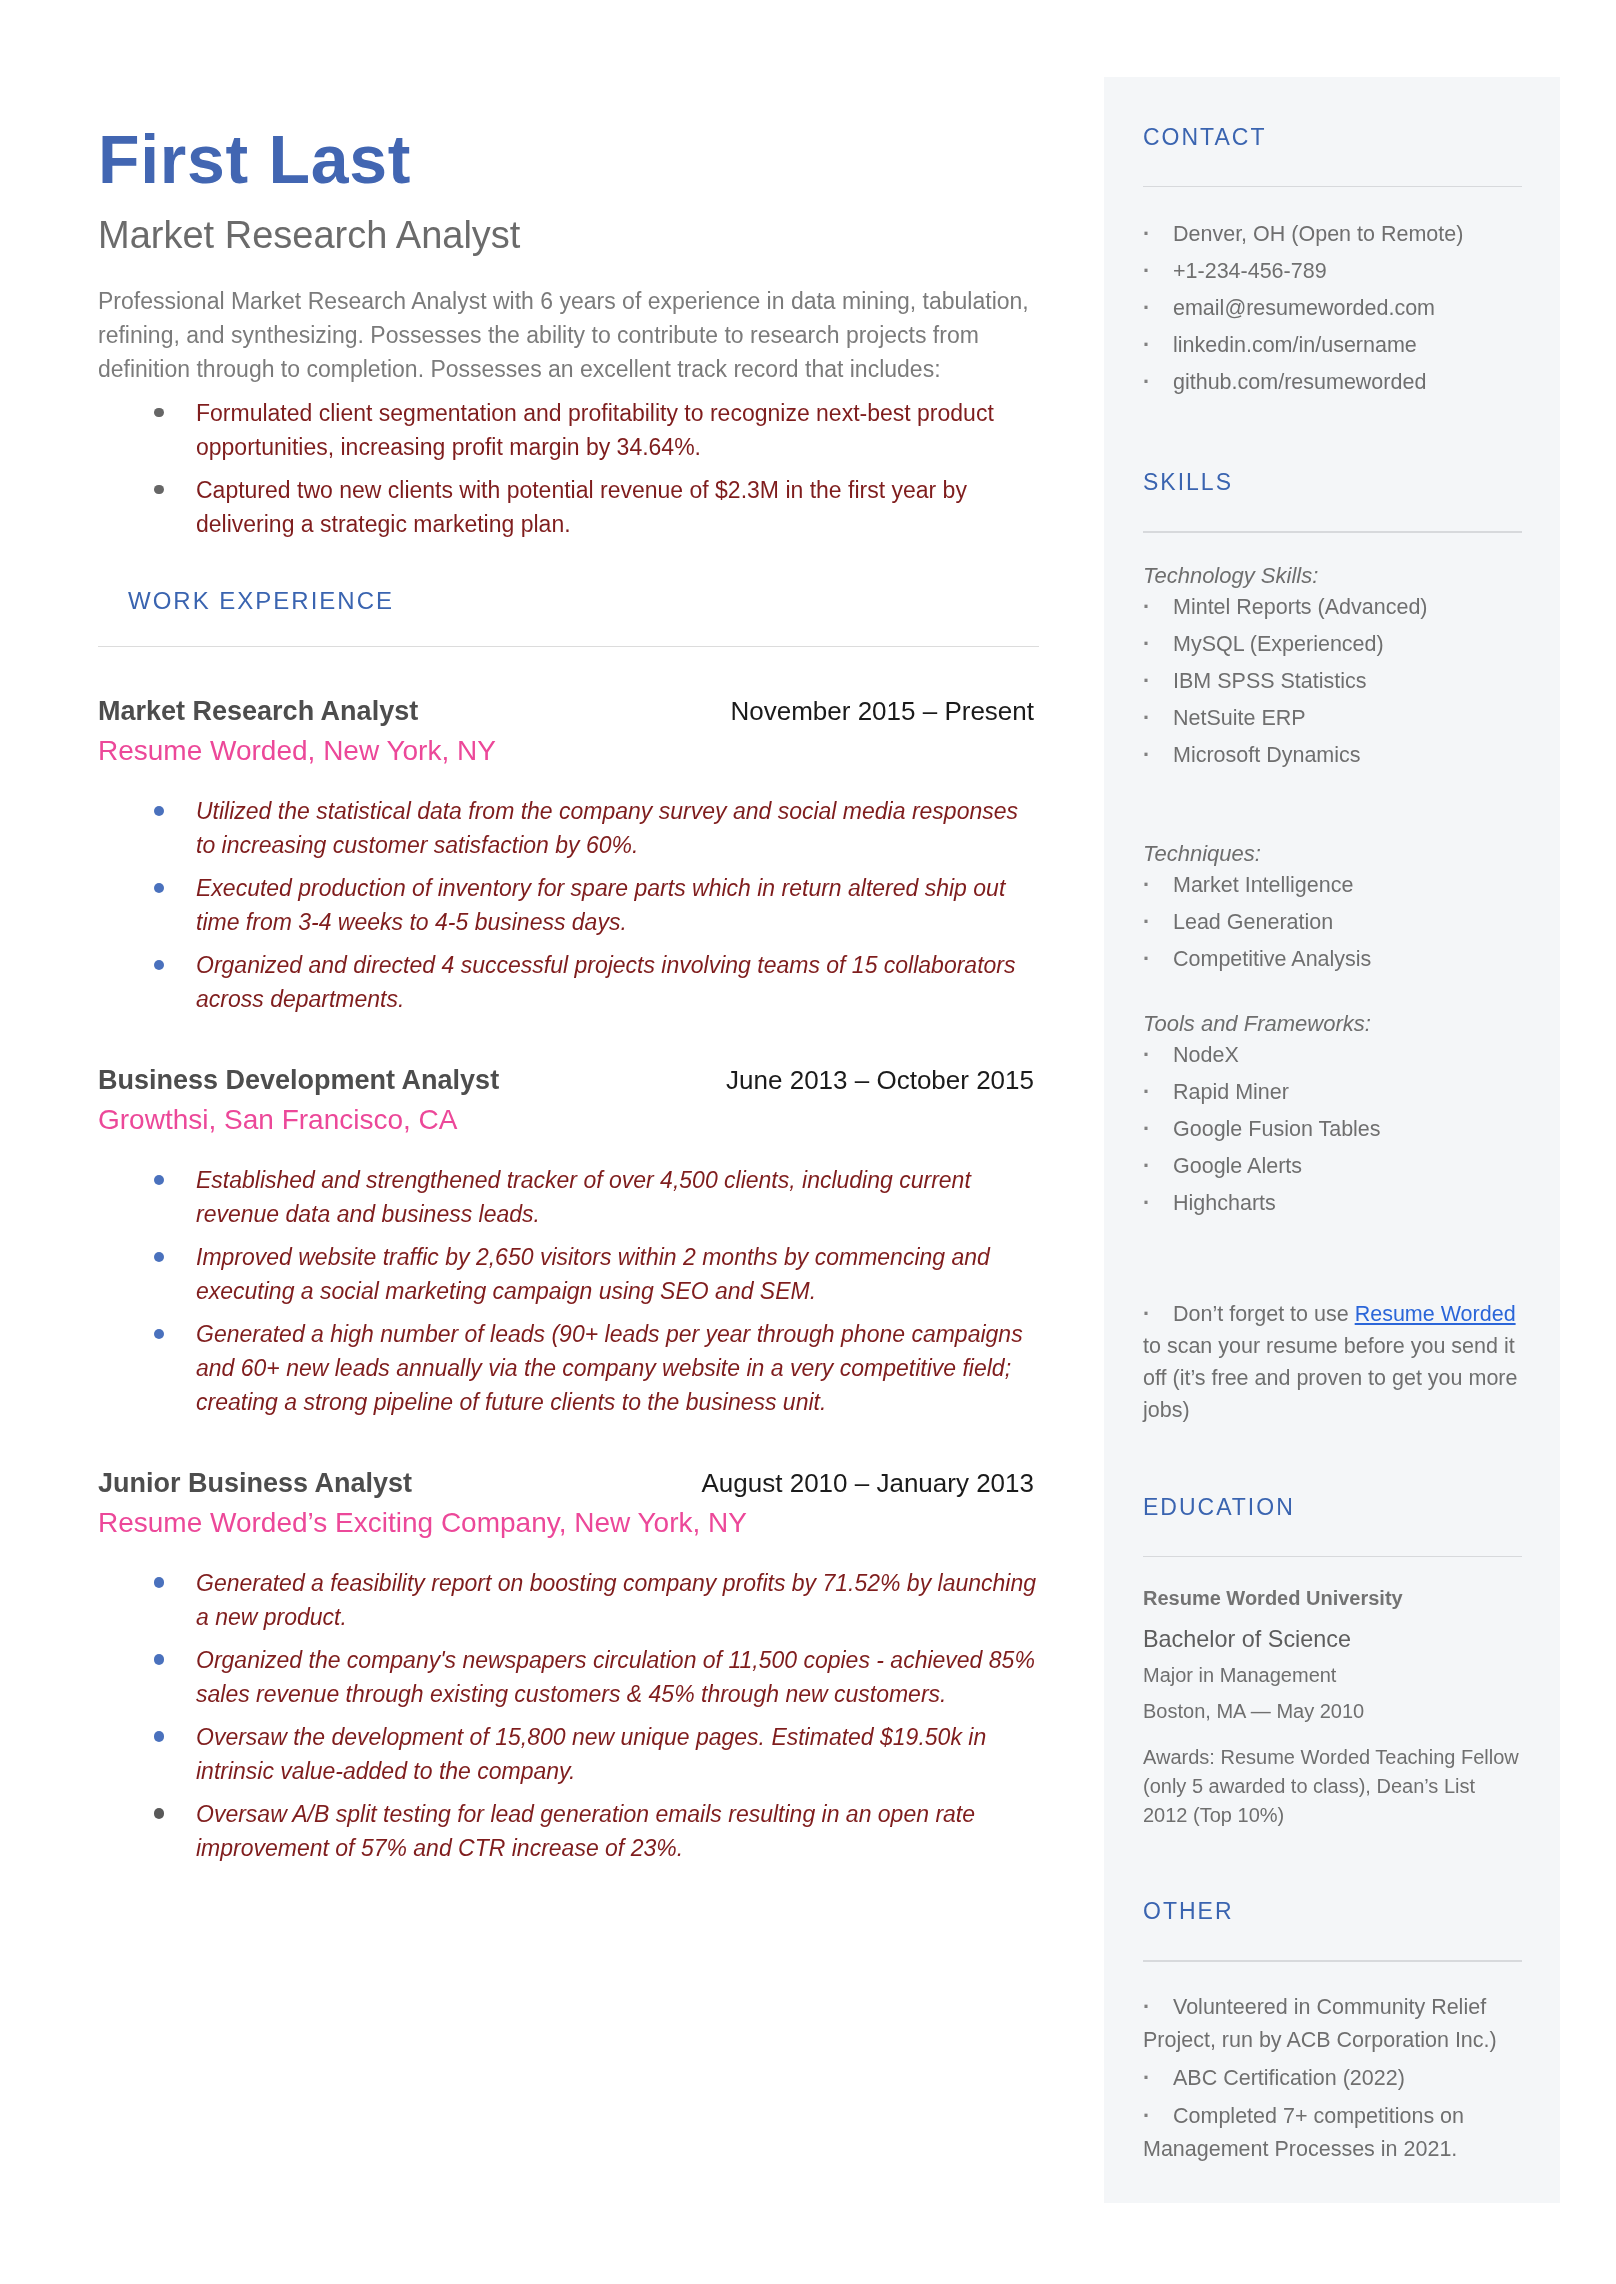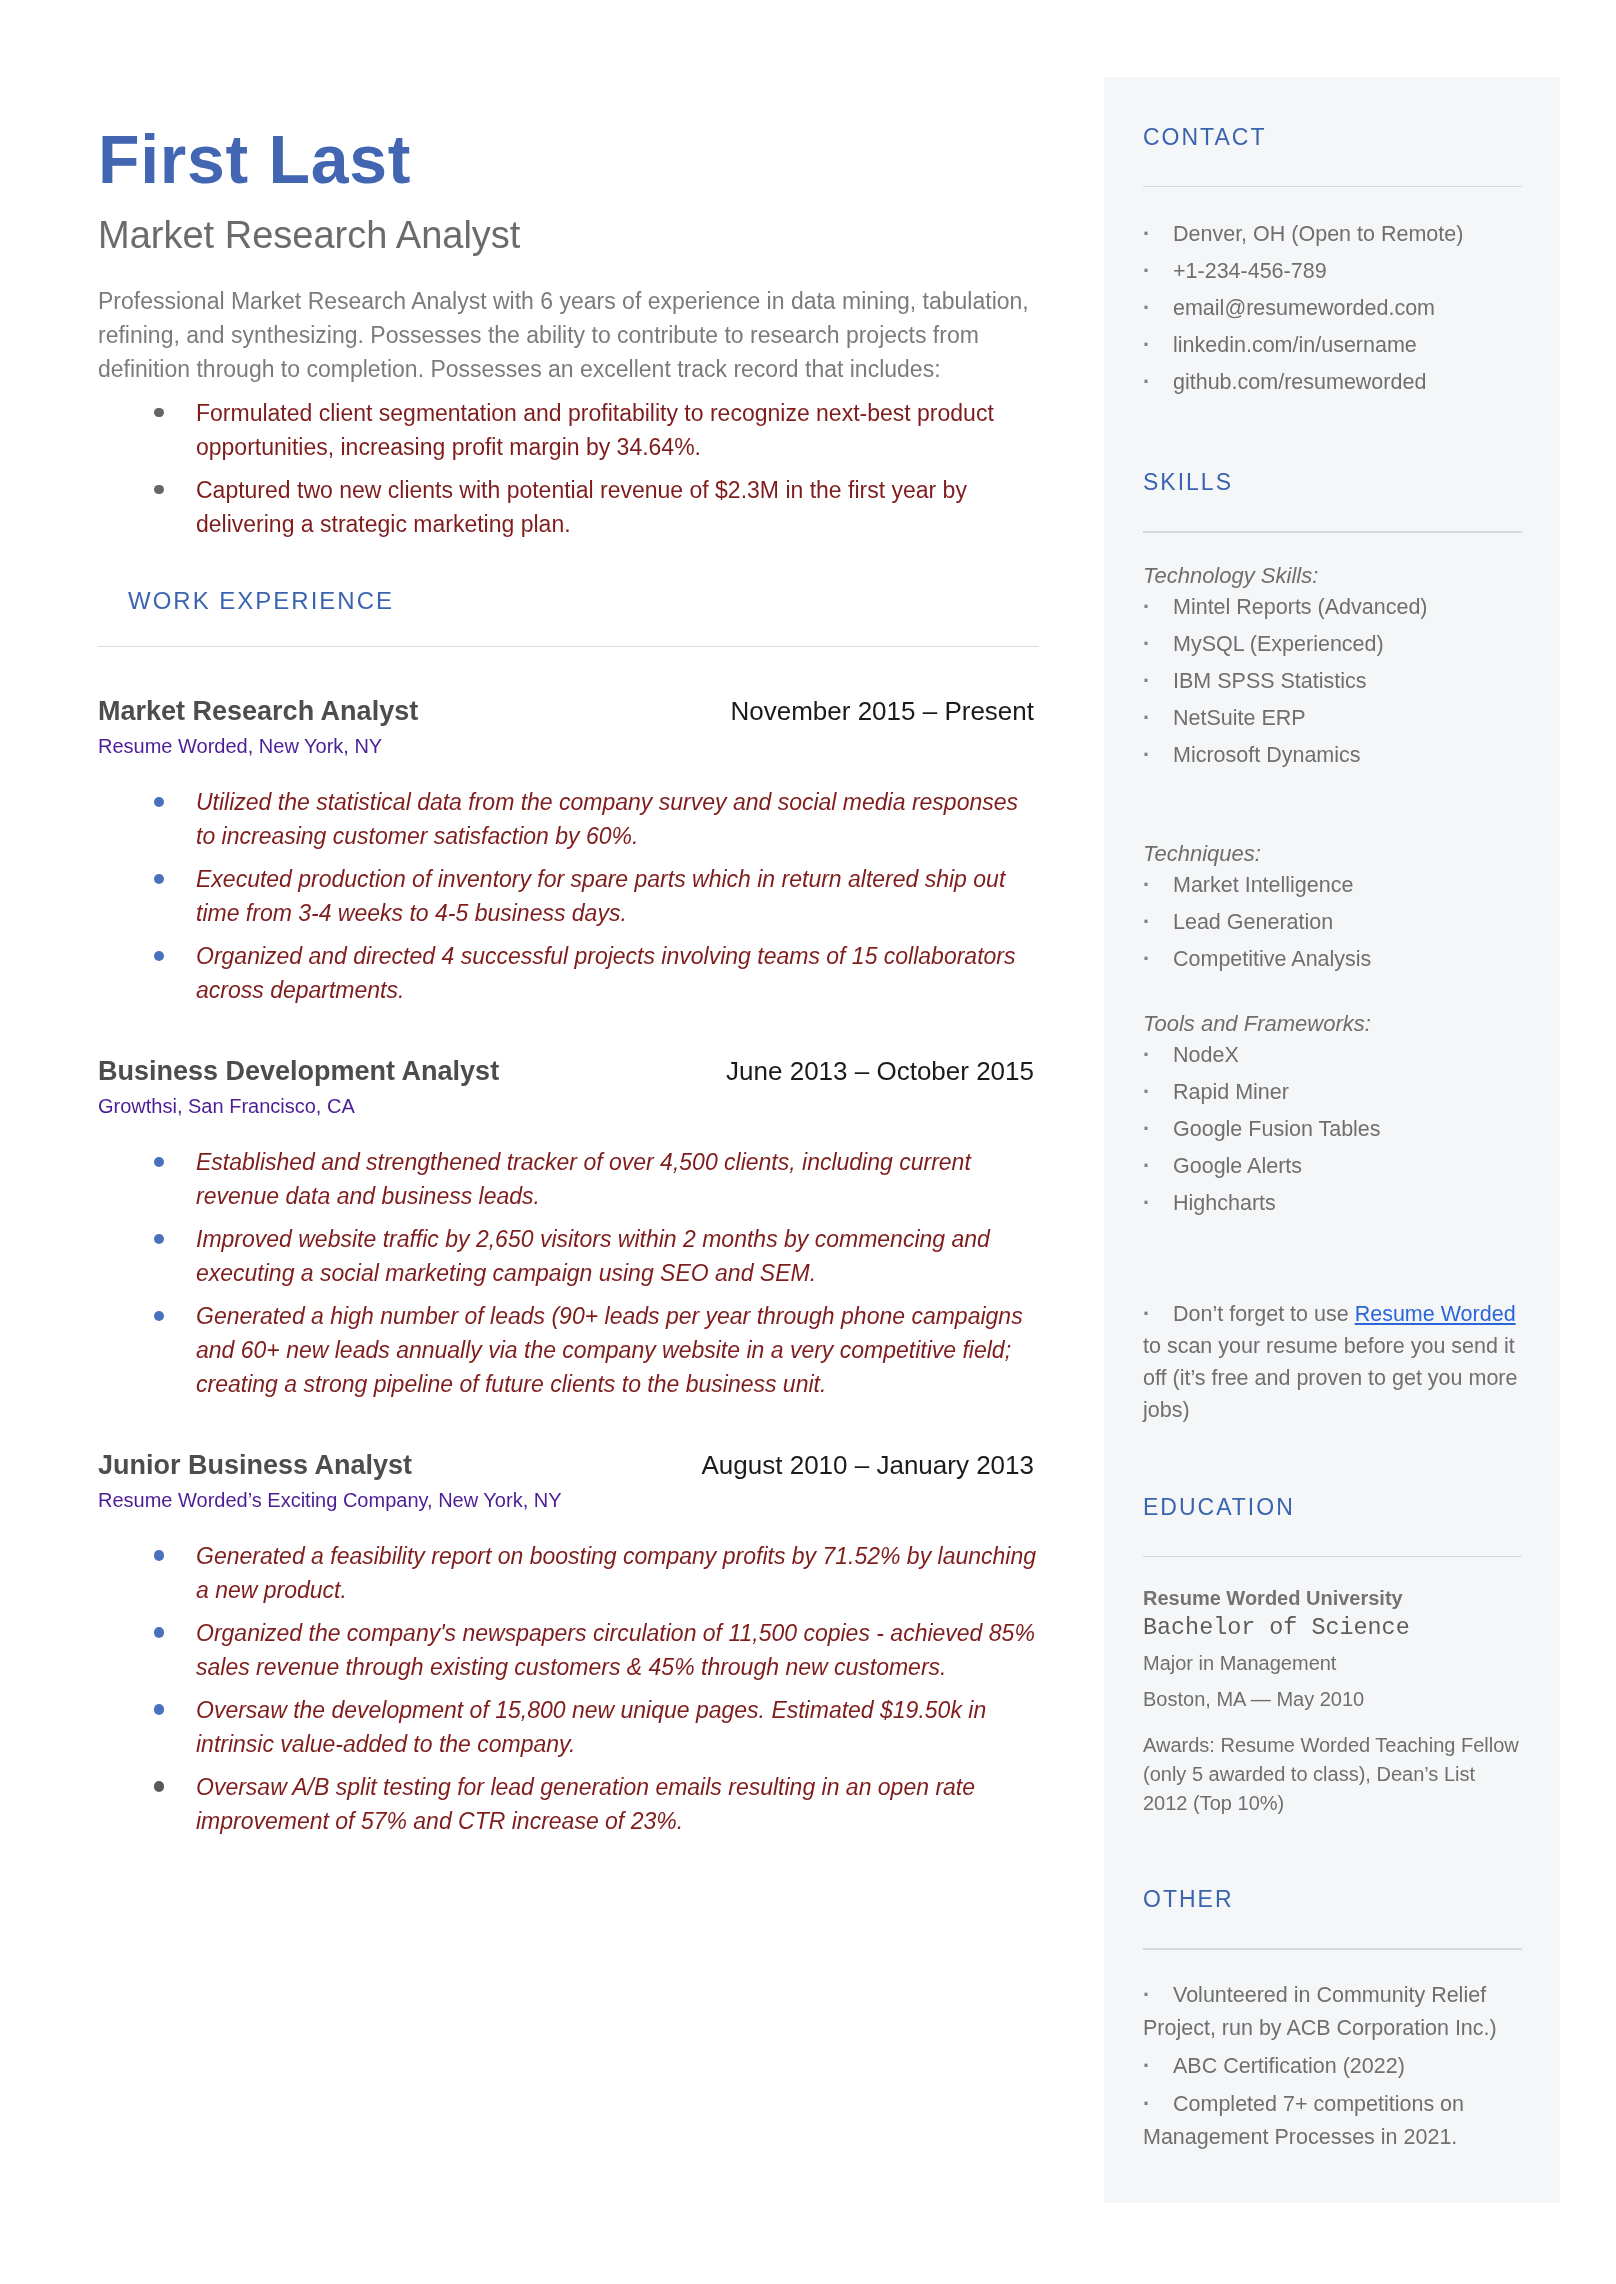--- a/index.html
+++ b/index.html
@@ -23,39 +23,39 @@
     border-radius:50%;background:#666;
   }
   ul.dotlist.blue li::before{background:#4a71bd;width:10.4px;height:10.4px;}
   ul.dotlist.blue li.dark-dot::before{background:#595959;}
   .sec-head{font-size:24px;letter-spacing:2px;color:#3a64b0;margin-top:46px;font-weight:400;margin-left:30px;}
   .rule{height:1.3px;background:#dcdcdc;margin-top:31px;width:941px;}
   .job{margin-top:49px;}
   .job-head{display:flex;justify-content:space-between;align-items:baseline;width:936px;}
   .job-title{font-size:27px;font-weight:700;color:#4d4d4d;}
   .job-dates{font-size:26px;color:#1b1b1b;}
-  .job-company{font-size:20px;color:#4c1d95;margin-top:7.8px;}
+  .job-company{font-size:28px;color:#ec4899;margin-top:7.8px;}
   .job ul.dotlist{margin-top:27px;font-style:italic;}
   
   .sidebar{
     position:absolute;left:1104px;top:77px;width:456px;height:2126px;
     background:#f4f6f8;box-sizing:border-box;padding:47px 38px 39px 39px;
   }
   .sb-head{font-size:23px;letter-spacing:2px;color:#3a64b0;font-weight:400;}
   .sb-rule{height:1.3px;background:#d7d9dc;margin-top:35px;}
   .sb-list{margin-top:29px;}
   .s-item{font-size:21.5px;line-height:37px;color:#6f6f6f;}
   .sdot{display:inline-block;width:30px;color:#818181;font-weight:700;}
   .sb-label{font-style:italic;color:#6e6e6e;font-size:22px;margin-top:33px;}
   .sb-label.first{margin-top:30px;}
   .sb-gap{height:34px;}
   .sb-tip{margin-top:76px;font-size:21.5px;line-height:32px;color:#6f6f6f;}
   .sb-tip a{color:#2b66d9;text-decoration:underline;}
   .edu-school{font-size:20px;font-weight:700;color:#737373;margin-top:30px;}
-  .edu-degree{font-size:23.4px;color:#5d5d5d;margin-top:5px;font-family:Liberation Mono, monospace;}
+  .edu-degree{font-size:23.4px;color:#5d5d5d;margin-top:16px;}
   .edu-line{font-size:20px;color:#6f6f6f;margin-top:7.8px;line-height:29px;}
   .edu-awards{font-size:20px;color:#6f6f6f;line-height:29px;margin-top:17px;}
   .sb-section-space{margin-top:68px;}
 </style>
 </head>
 <body>
 
 <div class="main">
   <h1 class="name">First Last</h1>
   <div class="subtitle">Market Research Analyst</div>

